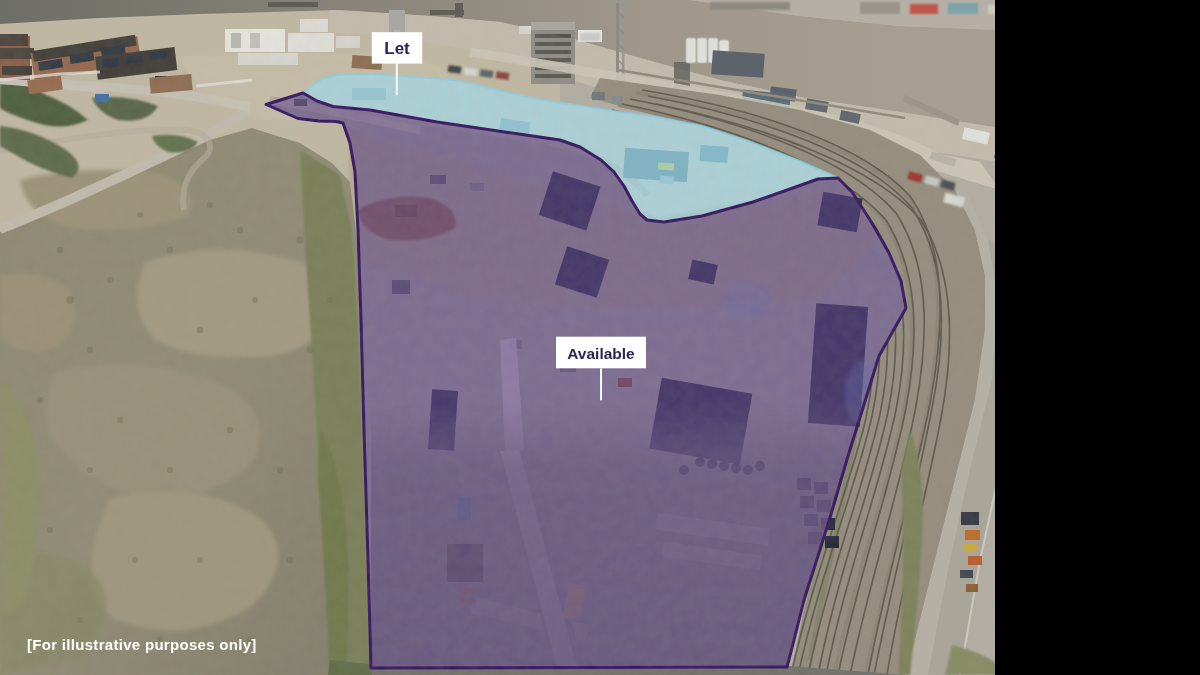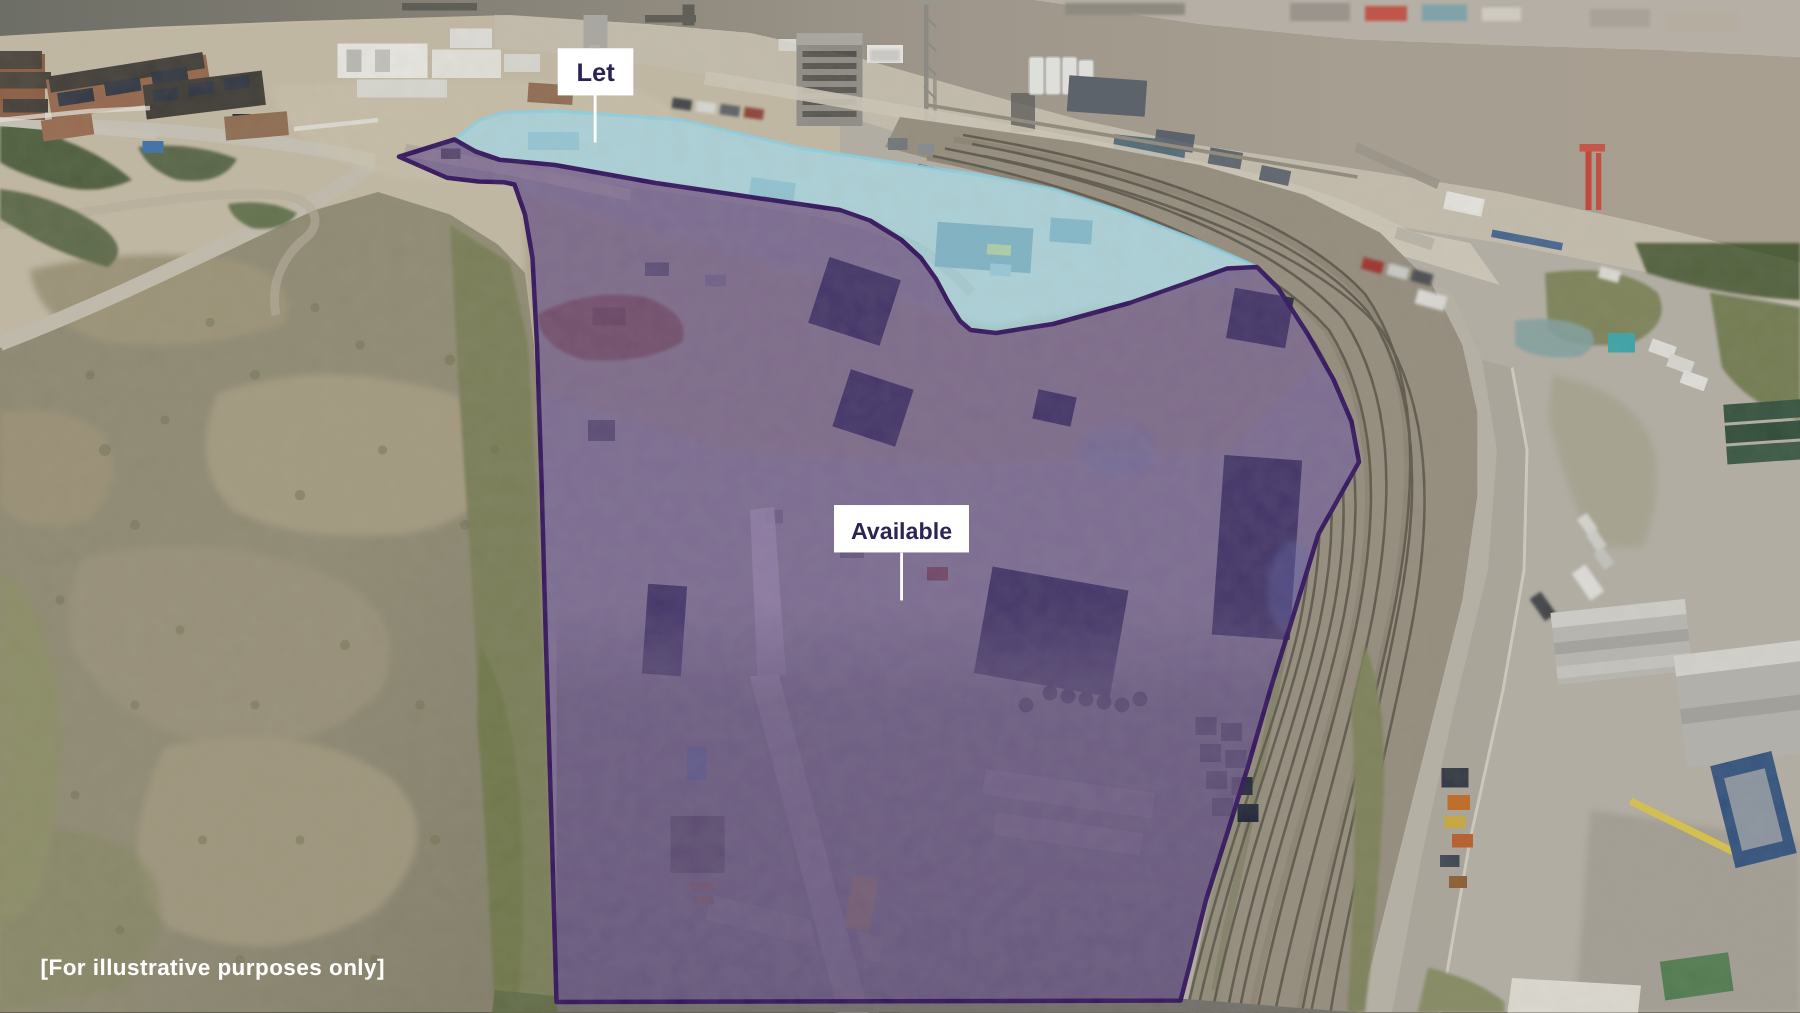--- a/index.html
+++ b/index.html
@@ -1,16 +1,16 @@
 <!DOCTYPE html>
 <html><head>
 <meta charset="utf-8">
 <style>
   html,body{margin:0;padding:0;background:#000;}
-  #stage{position:relative;width:1200px;height:675px;overflow:hidden;font-family:"Liberation Sans",sans-serif;}
+  #stage{position:relative;width:995px;height:675px;overflow:hidden;font-family:"Liberation Sans",sans-serif;}
   svg{display:block;}
 </style>
 </head>
 <body>
 <div id="stage">
 <svg width="1200" height="675" viewBox="0 0 1200 675">
 <defs>
   <filter id="soft" x="-20%" y="-20%" width="140%" height="140%">
     <feGaussianBlur stdDeviation="2.2"></feGaussianBlur>
   </filter>

